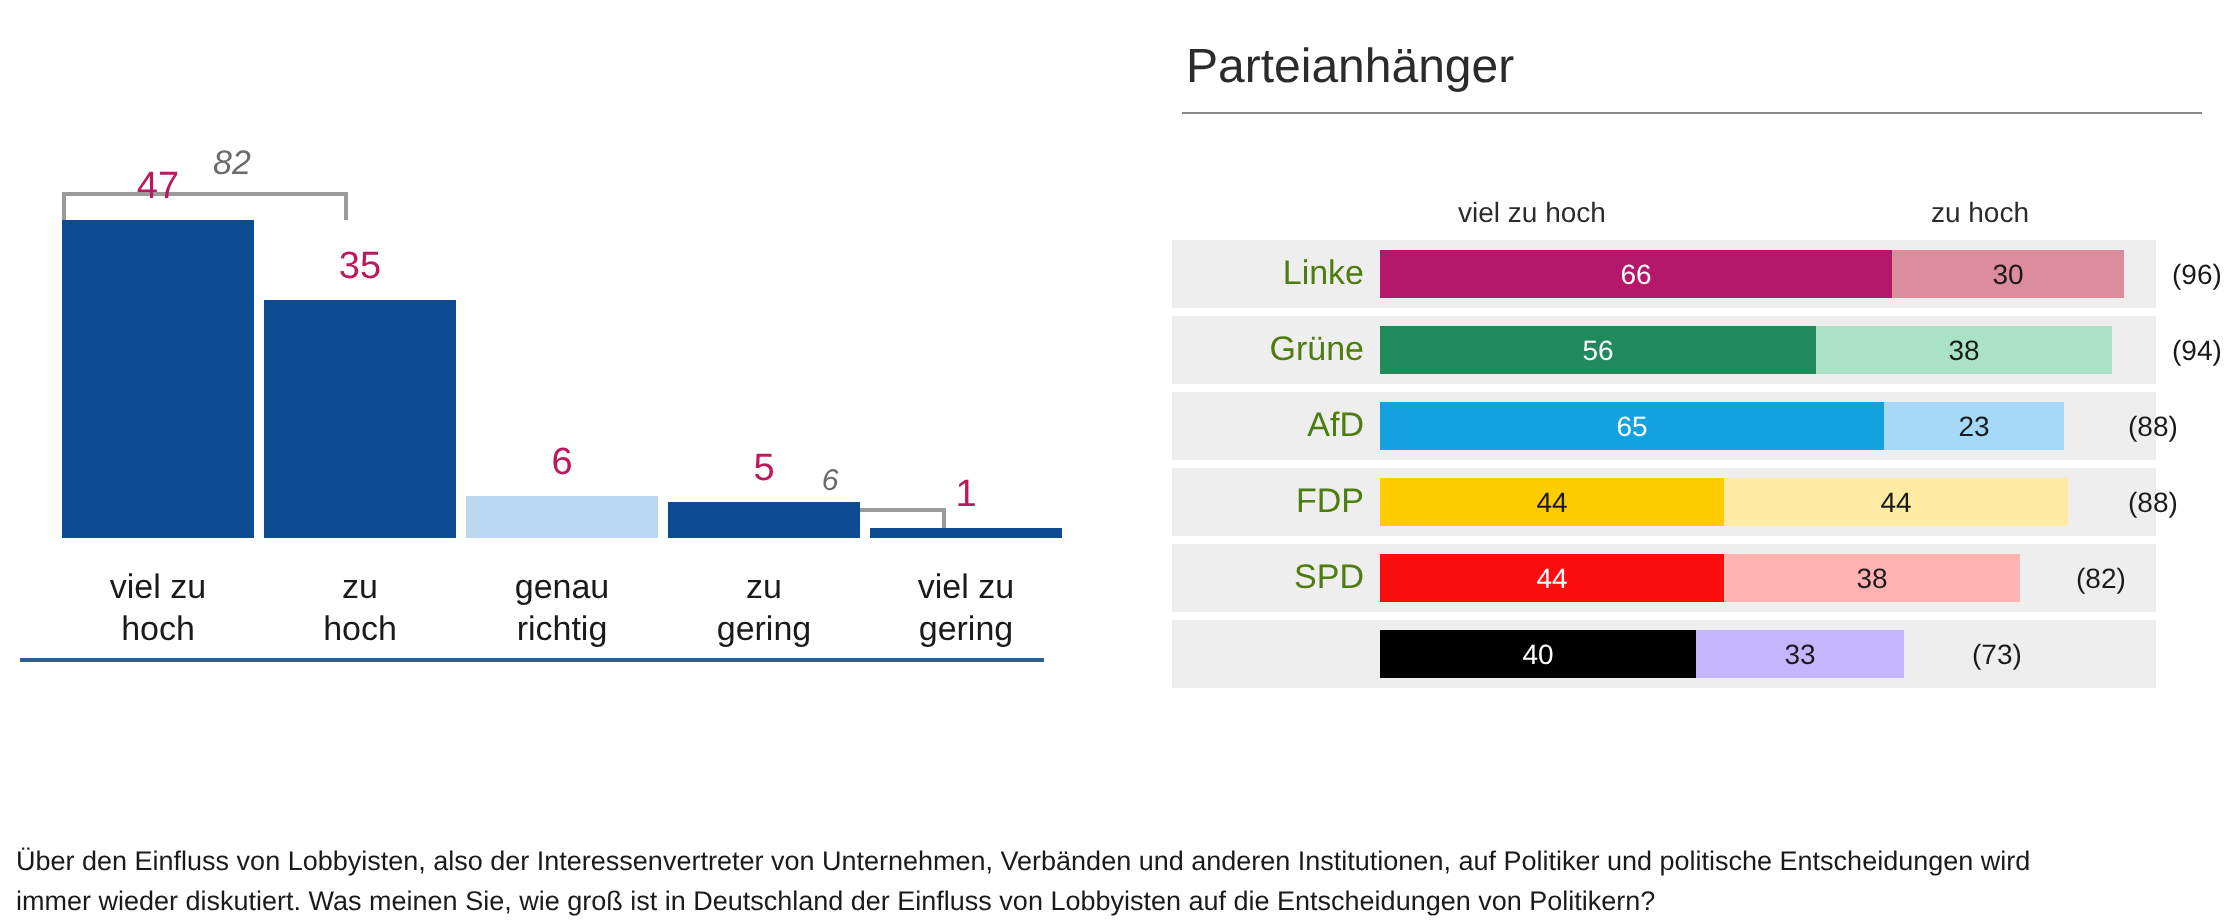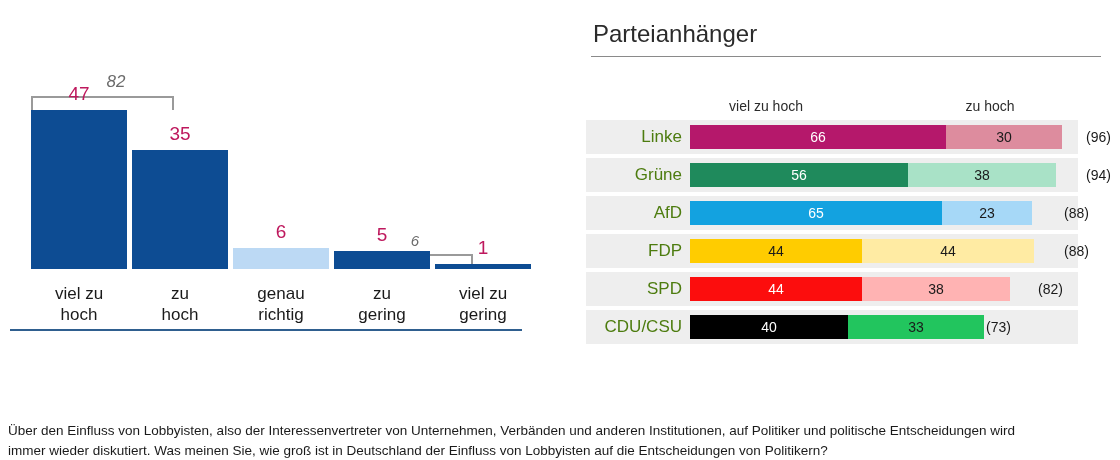--- a/index.html
+++ b/index.html
@@ -324,24 +324,23 @@
     <div class="party-name">SPD</div>
     <div class="bar-wrap" style="width:332px;">
       <div class="seg" style="left:0; width:172px; background:#fc0d0d; color:#ffffff;">44</div>
       <div class="seg" style="left:172px; width:148px; background:#ffb3b3; color:#1a1a1a;">38</div>
     </div>
     <div class="total" style="left:452px;">(82)</div>
   </div>
 
   <div class="party-row" style="top:310px;">
     <div class="row-bg"></div>
-    <div class="party-name">CDU/CSU</div>
     <div class="bar-wrap" style="width:288px;">
       <div class="seg" style="left:0; width:158px; background:#000000; color:#ffffff;">40</div>
-      <div class="seg" style="left:158px; width:136px; background:#22c55e; color:#1a1a1a;">33</div>
+      <div class="seg" style="left:158px; width:104px; background:#c4b5fd; color:#1a1a1a;">33</div>
     </div>
     <div class="total" style="left:400px;">(73)</div>
   </div>
 </div>
 
 <div id="footnote">
   <span>Über den Einfluss von Lobbyisten, also der Interessenvertreter von Unternehmen, Verbänden und anderen Institutionen, auf Politiker und politische Entscheidungen wird</span><br>
   <span>immer wieder diskutiert. Was meinen Sie, wie groß ist in Deutschland der Einfluss von Lobbyisten auf die Entscheidungen von Politikern?</span>
 </div>
 

